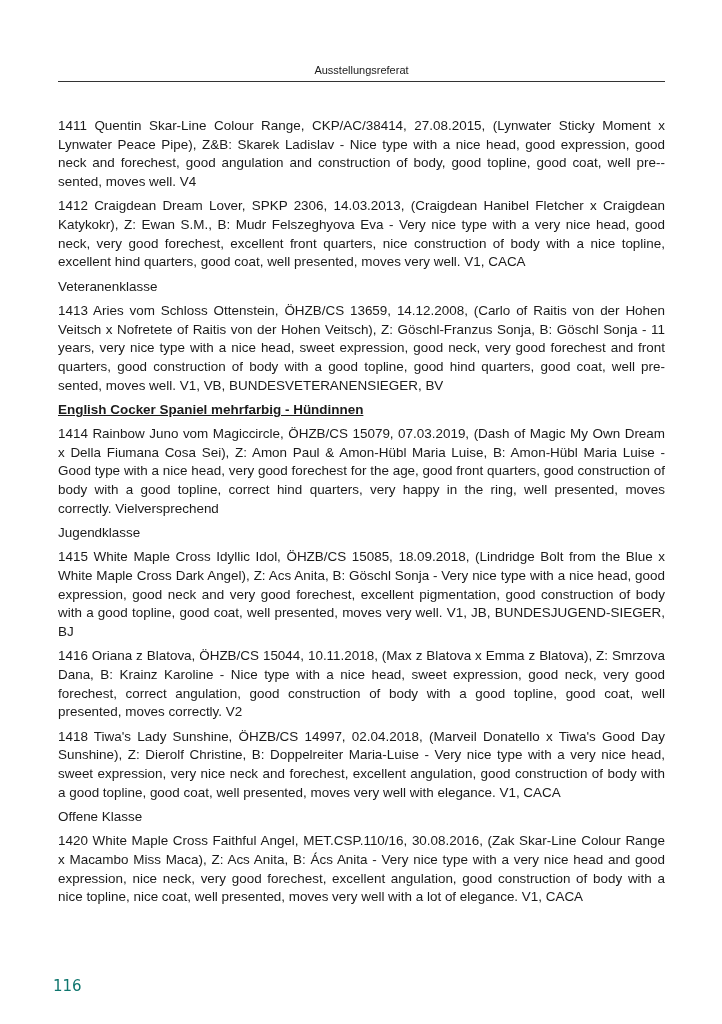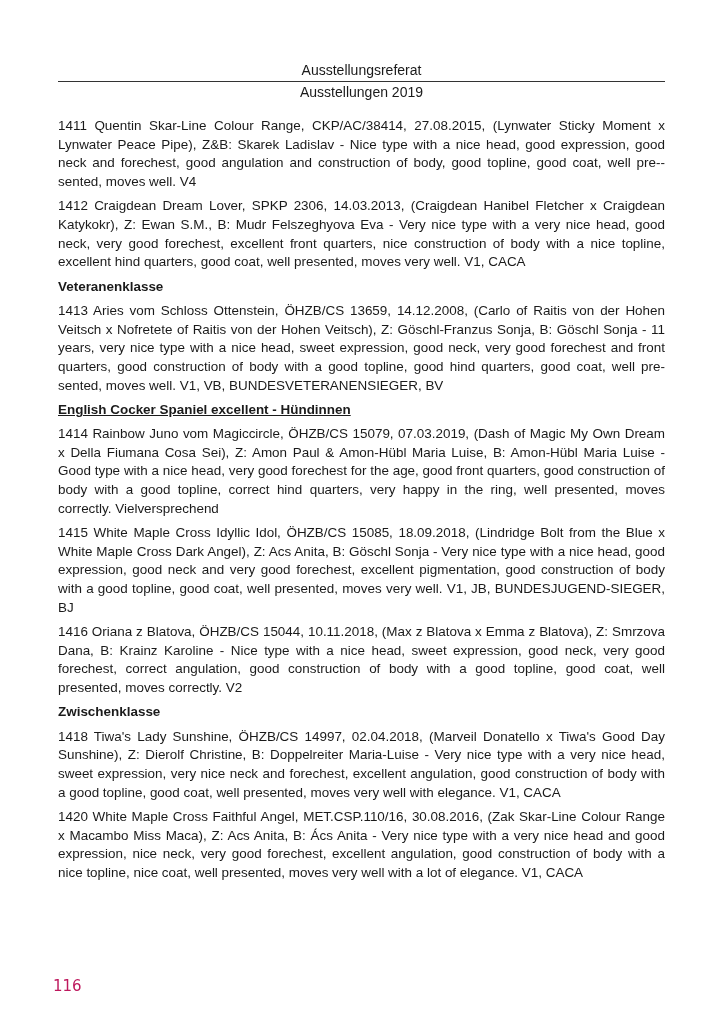--- a/index.html
+++ b/index.html
@@ -14,21 +14,21 @@
       overflow: hidden;
       color: #1a1a1a;
       font-family: "Liberation Sans", "DejaVu Sans", sans-serif;
     }
     .header {
       position: absolute;
       left: 58px;
       width: 607px;
       top: 61px;
       text-align: center;
-      font-size: 14px;
+      font-size: 11px;
       line-height: 18px;
     }
     .header .title {
       display: block;
       padding-bottom: 1px;
     }
     .header .rule {
       height: 0;
       border-top: 1.3px solid #333;
       margin: 1px 0 0 0;
@@ -44,53 +44,53 @@
       top: 117px;
       font-size: 13.45px;
       line-height: 18.7px;
     }
     .entry {
       text-align: justify;
       margin: 0 0 5.5px 0;
       hyphens: manual;
     }
     .class-heading {
-      font-weight: bold;
+      font-weight: normal;
       margin: 0 0 5.5px 0;
     }
     .breed-heading {
       font-weight: bold;
       text-decoration: underline;
       margin: 0 0 5.5px 0;
     }
     .page-number {
       position: absolute;
       left: 53px;
       top: 977px;
       font-size: 15px;
       font-family: "DejaVu Sans", sans-serif;
-      color: #be185d;
+      color: #0f766e;
     }
   </style>
 </head>
 <body>
 
 <div class="header">
   <span class="title">Ausstellungsreferat</span>
   <div class="rule"></div>
-  <span class="subtitle">Ausstellungen 2019</span>
 </div>
 
 <div class="content">
   <p class="entry">1411 Quentin Skar-Line Colour Range, CKP/AC/38414, 27.08.2015, (Lynwater Sticky Moment x Lynwater Peace Pipe), Z&amp;B: Skarek Ladislav - Nice type with a nice head, good expression, good neck and forechest, good angulation and construction of body, good topline, good coat, well pre-­sented, moves well. V4</p>
   <p class="entry">1412 Craigdean Dream Lover, SPKP 2306, 14.03.2013, (Craigdean Hanibel Fletcher x Craigdean Katykokr), Z: Ewan S.M., B: Mudr Felszeghyova Eva - Very nice type with a very nice head, good neck, very good forechest, excellent front quarters, nice construction of body with a nice topline, excellent hind quarters, good coat, well presented, moves very well. V1, CACA</p>
   <p class="class-heading">Veteranenklasse</p>
   <p class="entry">1413 Aries vom Schloss Ottenstein, ÖHZB/CS 13659, 14.12.2008, (Carlo of Raitis von der Hohen Veitsch x Nofretete of Raitis von der Hohen Veitsch), Z: Göschl-Franzus Sonja, B: Göschl Sonja - 11 years, very nice type with a nice head, sweet expression, good neck, very good forechest and front quarters, good construction of body with a good topline, good hind quarters, good coat, well pre-sented, moves well. V1, VB, BUNDESVETERANENSIEGER, BV</p>
-  <p class="breed-heading">English Cocker Spaniel excellent - Hündinnen</p>
+  <p class="breed-heading">English Cocker Spaniel mehrfarbig - Hündinnen</p>
   <p class="entry">1414 Rainbow Juno vom Magiccircle, ÖHZB/CS 15079, 07.03.2019, (Dash of Magic My Own Dream x Della Fiumana Cosa Sei), Z: Amon Paul &amp; Amon-Hübl Maria Luise, B: Amon-Hübl Maria Luise - Good type with a nice head, very good forechest for the age, good front quarters, good construction of body with a good topline, correct hind quarters, very happy in the ring, well presented, moves correctly. Vielversprechend</p>
+  <p class="class-heading">Jugendklasse</p>
   <p class="entry">1415 White Maple Cross Idyllic Idol, ÖHZB/CS 15085, 18.09.2018, (Lindridge Bolt from the Blue x White Maple Cross Dark Angel), Z: Acs Anita, B: Göschl Sonja - Very nice type with a nice head, good expression, good neck and very good forechest, excellent pigmentation, good construction of body with a good topline, good coat, well presented, moves very well. V1, JB, BUNDESJUGEND-SIEGER, BJ</p>
   <p class="entry">1416 Oriana z Blatova, ÖHZB/CS 15044, 10.11.2018, (Max z Blatova x Emma z Blatova), Z: Smrzova Dana, B: Krainz Karoline - Nice type with a nice head, sweet expression, good neck, very good forechest, correct angulation, good construction of body with a good topline, good coat, well presented, moves correctly. V2</p>
-  <p class="class-heading">Zwischenklasse</p>
   <p class="entry">1418 Tiwa's Lady Sunshine, ÖHZB/CS 14997, 02.04.2018, (Marveil Donatello x Tiwa's Good Day Sunshine), Z: Dierolf Christine, B: Doppelreiter Maria-Luise - Very nice type with a very nice head, sweet expression,  very nice neck and forechest, excellent angulation, good construction of body with a good topline, good coat, well presented, moves very well with elegance. V1, CACA</p>
+  <p class="class-heading">Offene Klasse</p>
   <p class="entry">1420 White Maple Cross Faithful Angel, MET.CSP.110/16, 30.08.2016, (Zak Skar-Line Colour Range x Macambo Miss Maca), Z: Acs Anita, B: Ács Anita - Very nice type with a very nice head and good expression, nice neck, very good forechest, excellent angulation, good construction of body with a nice topline, nice coat, well presented, moves very well with a lot of elegance. V1, CACA</p>
 </div>
 
 <div class="page-number">116</div>
 
 </body></html>

